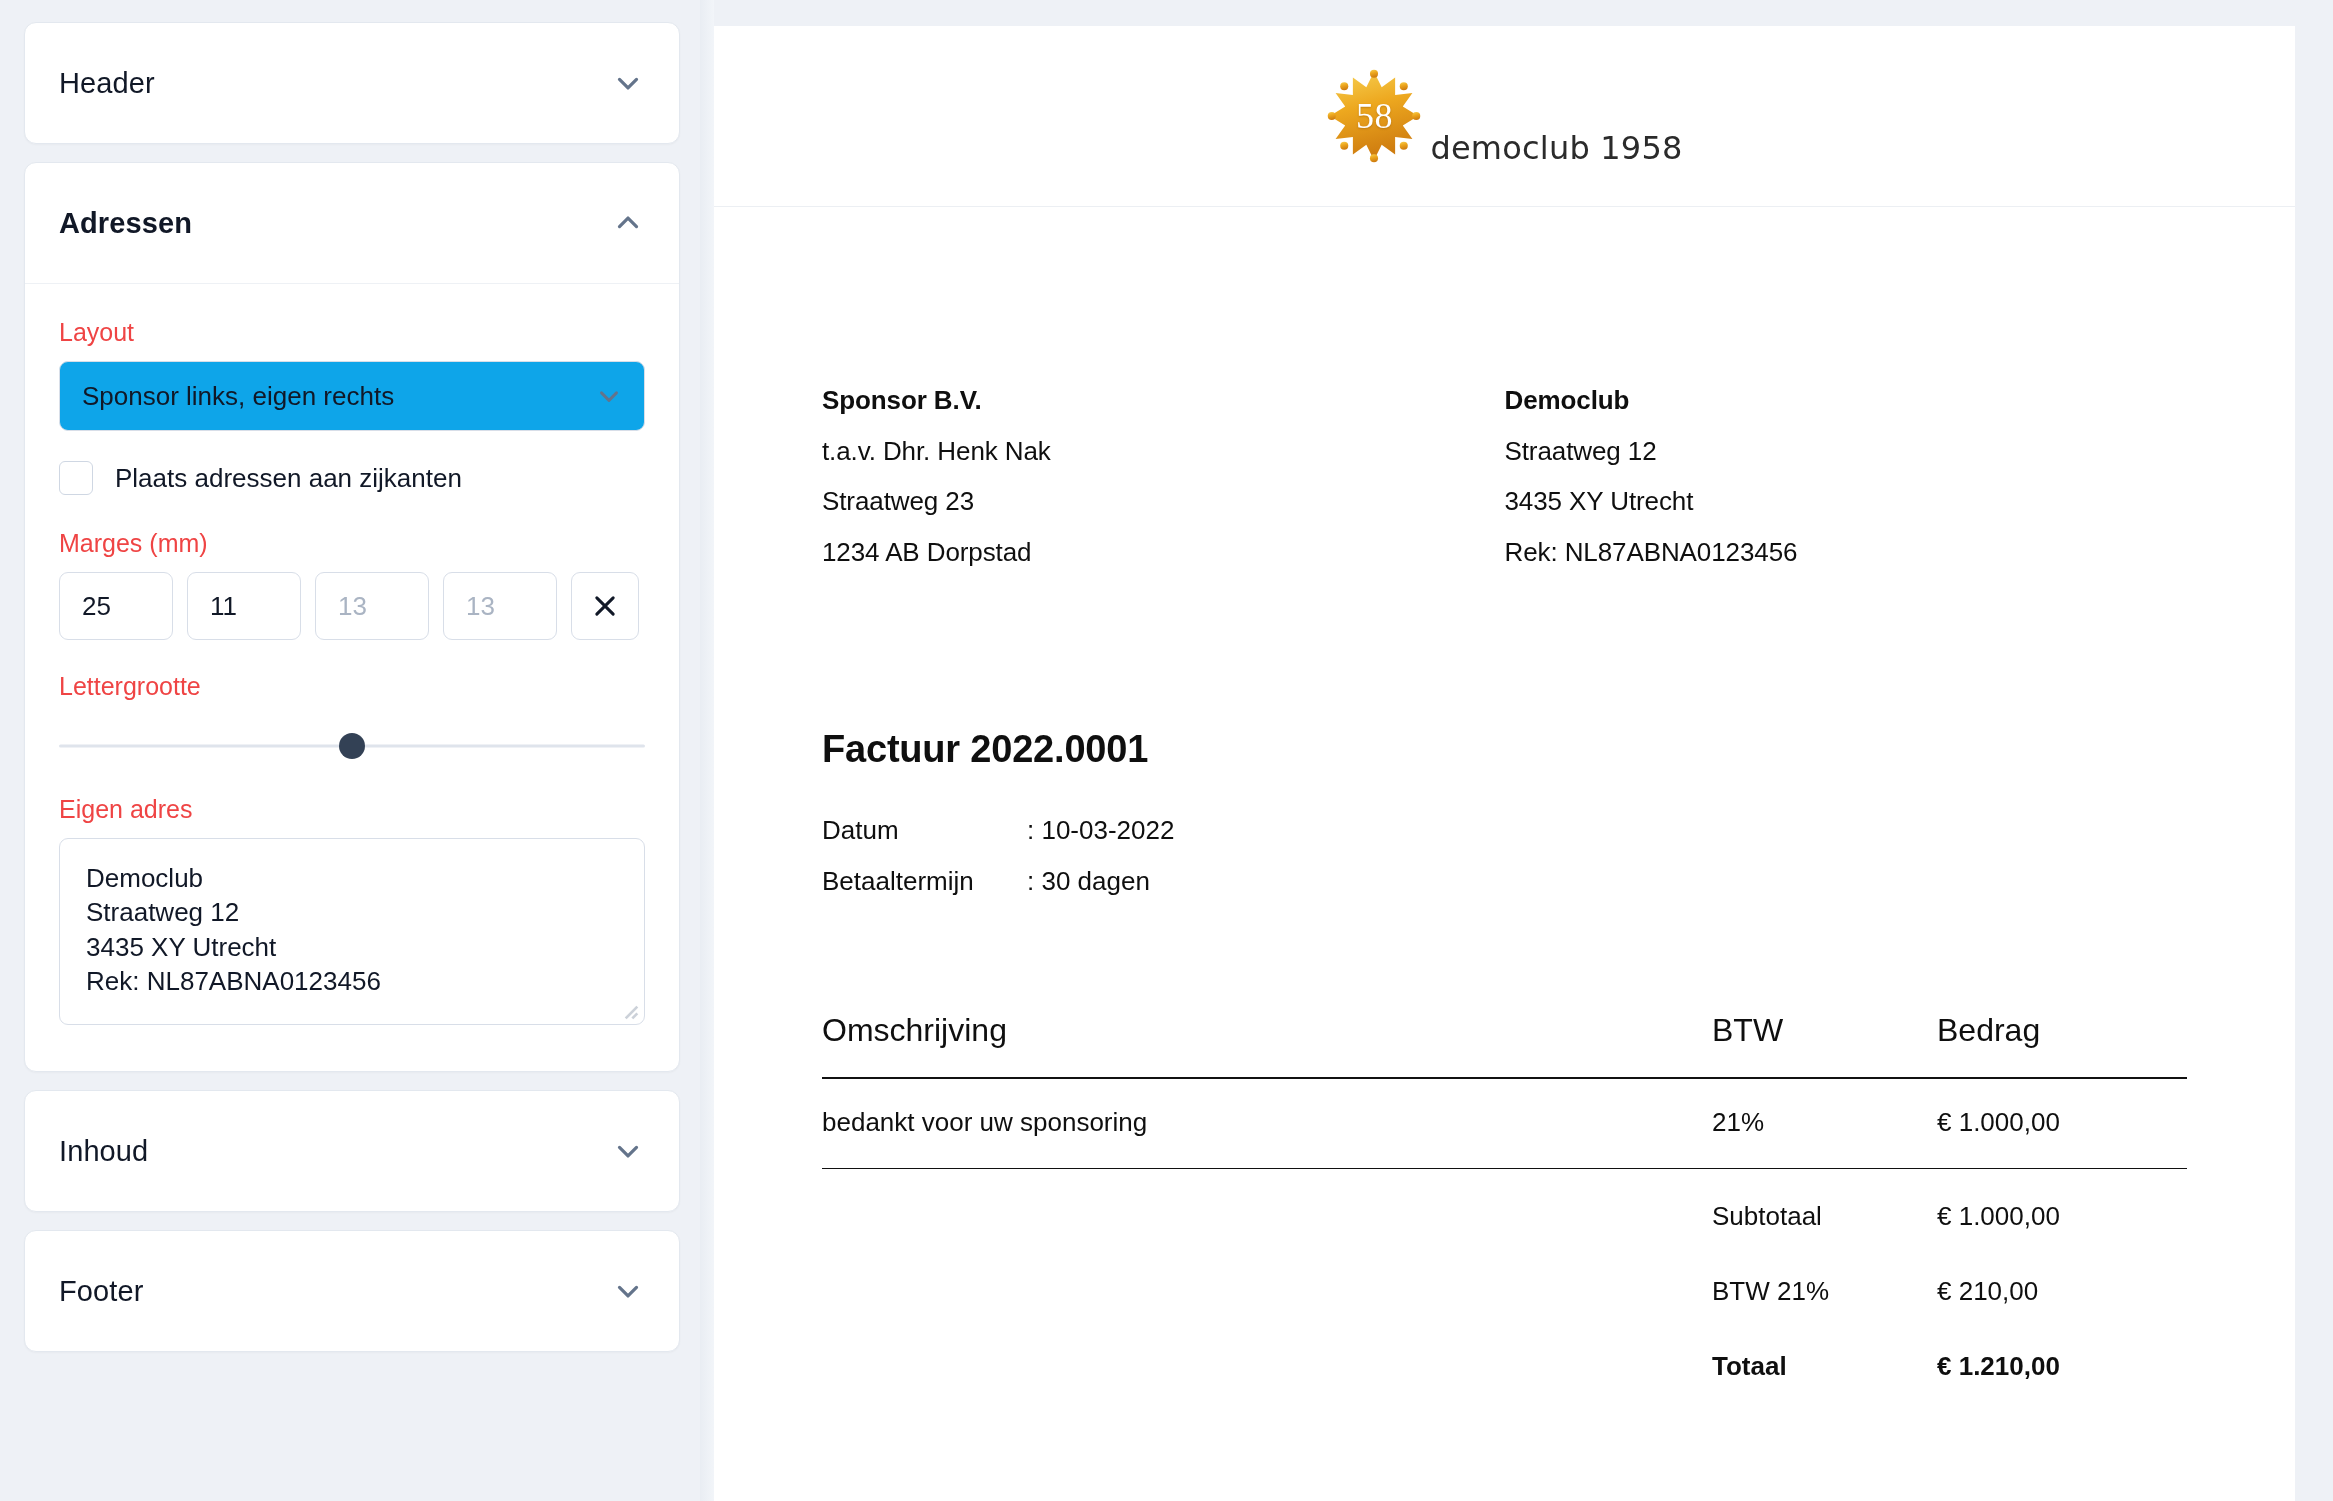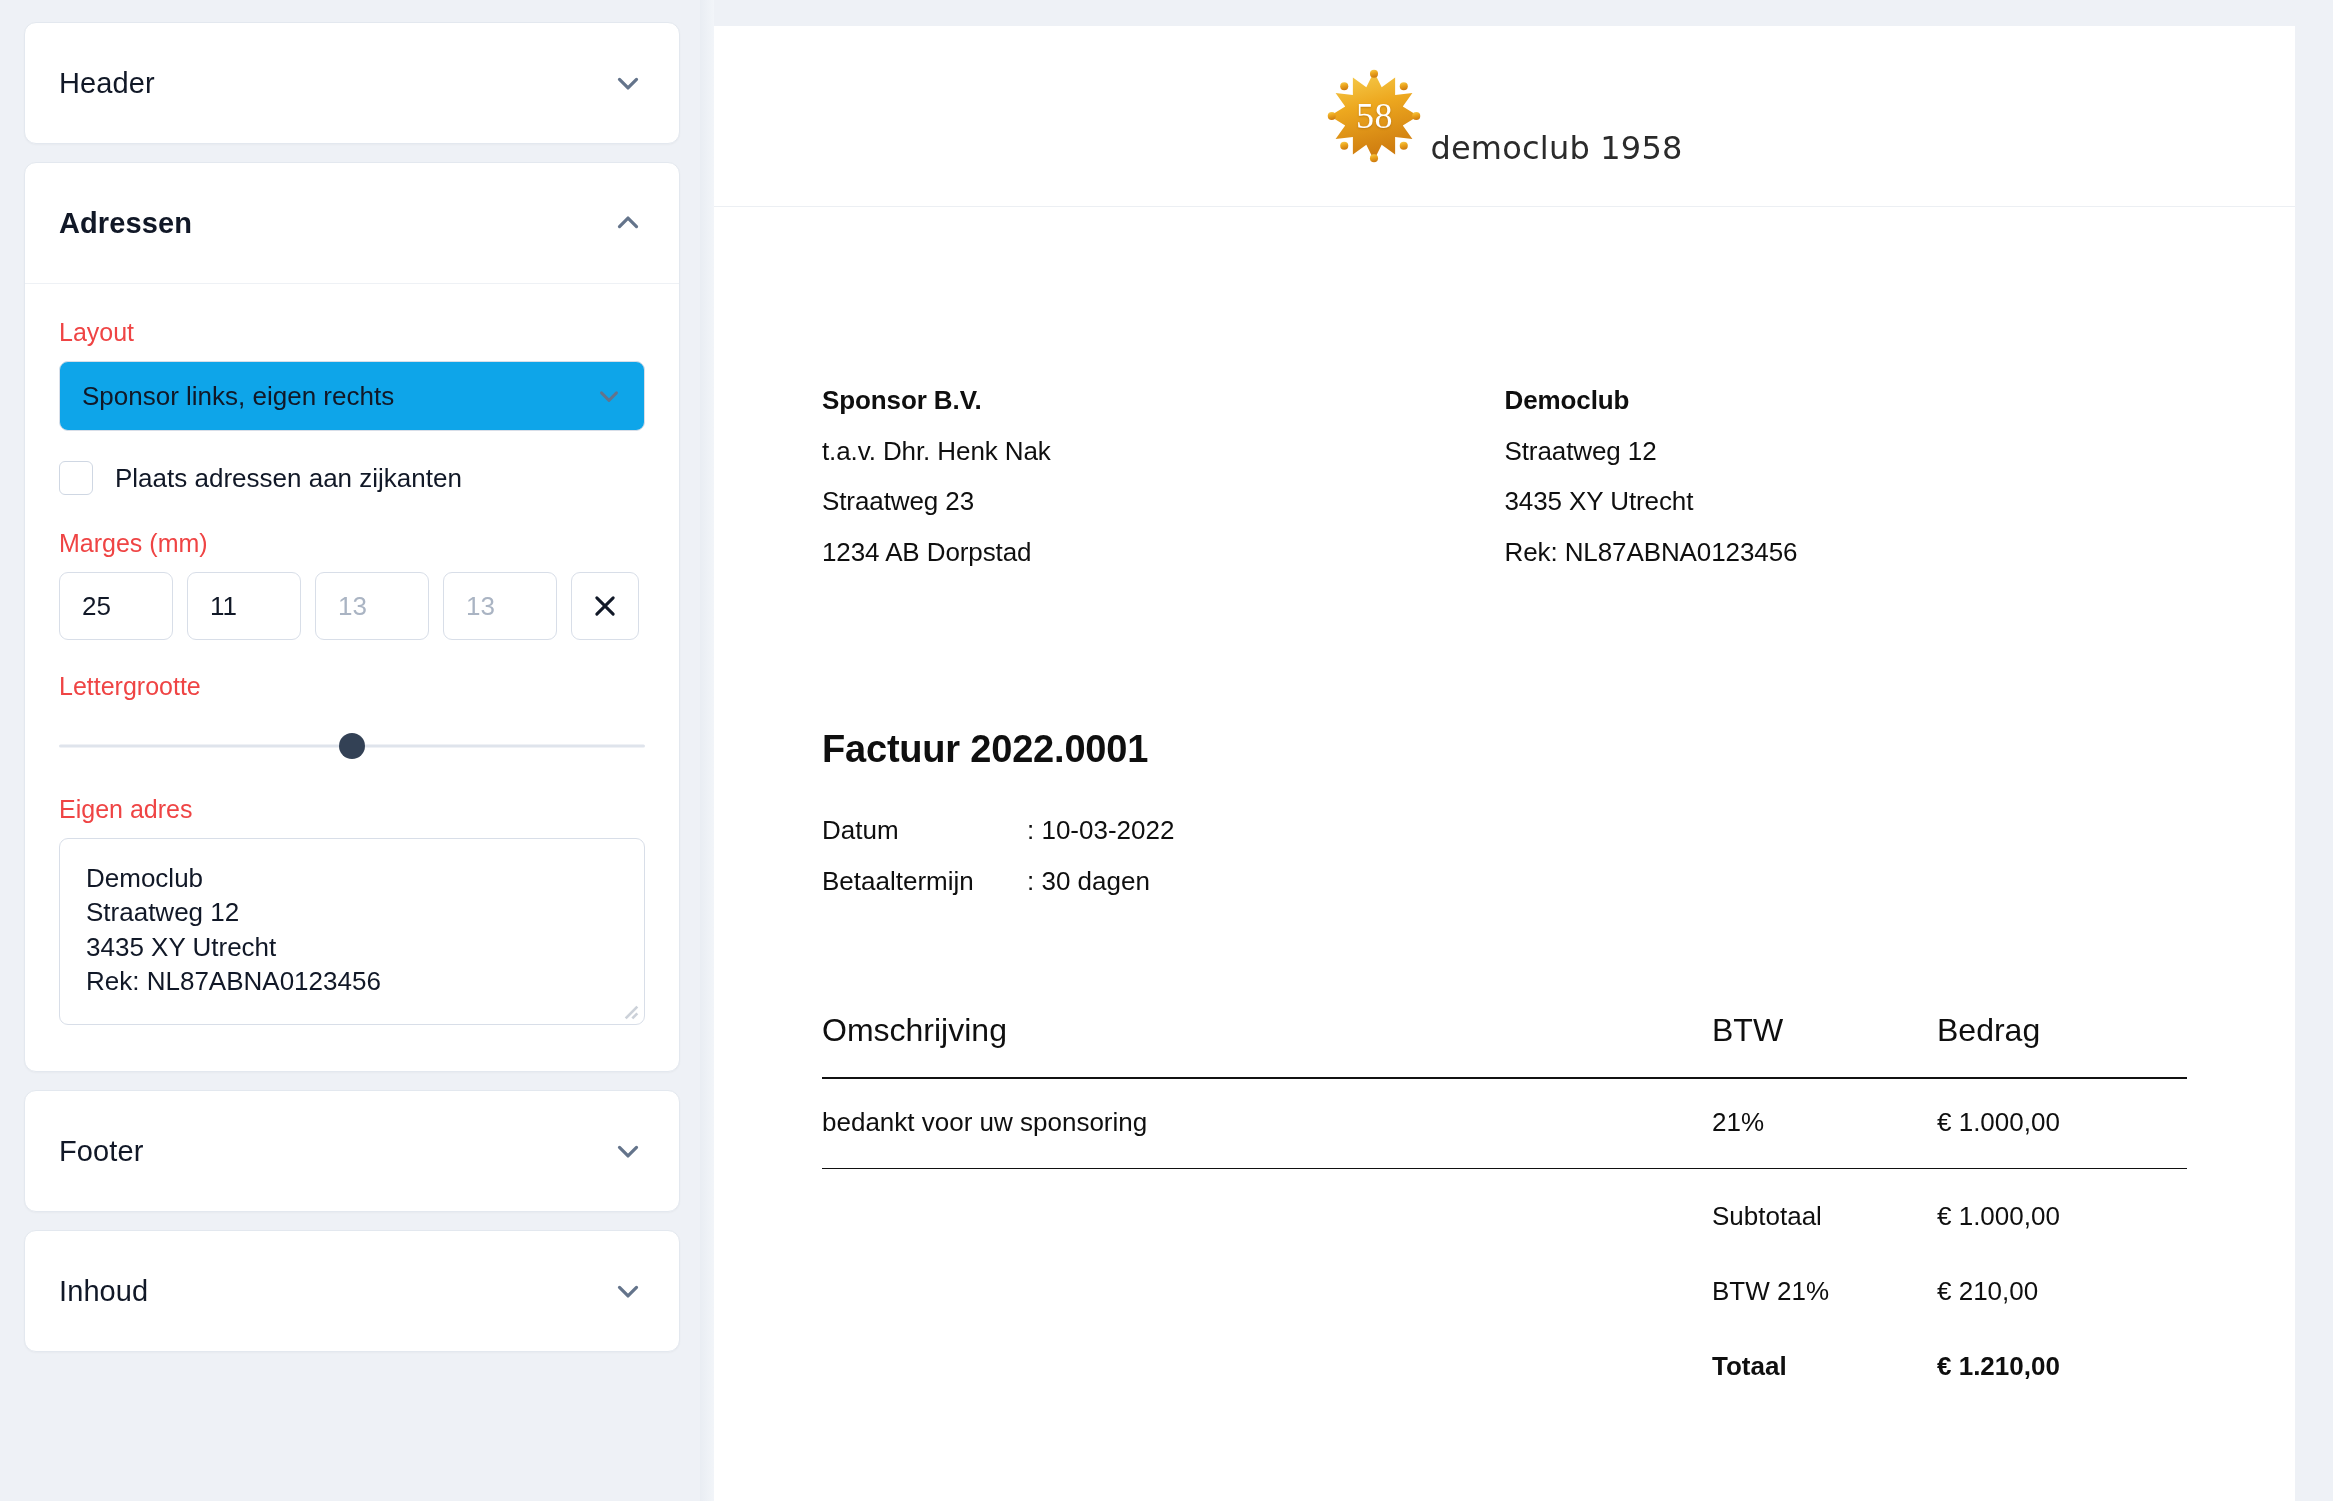--- a/index.html
+++ b/index.html
@@ -343,30 +343,30 @@
           <div class="line">Rek: NL87ABNA0123456</div>
           <svg class="resize-grip" viewBox="0 0 12 12">
             <path d="M11 4 L4 11 M11 8 L8 11"></path>
           </svg>
         </div>
       </div>
     </section>
 
     <section class="card">
       <div class="card-head">
-        <span class="card-title">Footer</span>
+        <span class="card-title">Inhoud</span>
         <svg class="chev" viewBox="0 0 24 24">
           <path d="M6 9.5 L12 15.5 L18 9.5"></path>
         </svg>
       </div>
     </section>
 
     <section class="card">
       <div class="card-head">
-        <span class="card-title">Inhoud</span>
+        <span class="card-title">Footer</span>
         <svg class="chev" viewBox="0 0 24 24">
           <path d="M6 9.5 L12 15.5 L18 9.5"></path>
         </svg>
       </div>
     </section>
 
     <div class="sidebar-scroll-edge"></div>
   </aside>
 
   <main class="doc-area">

